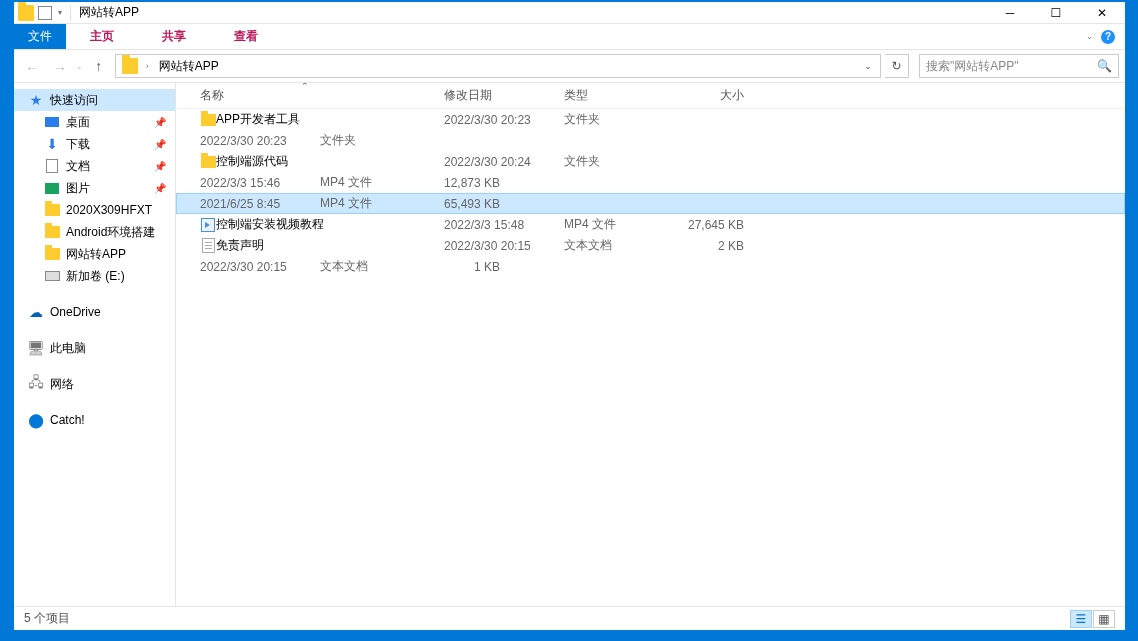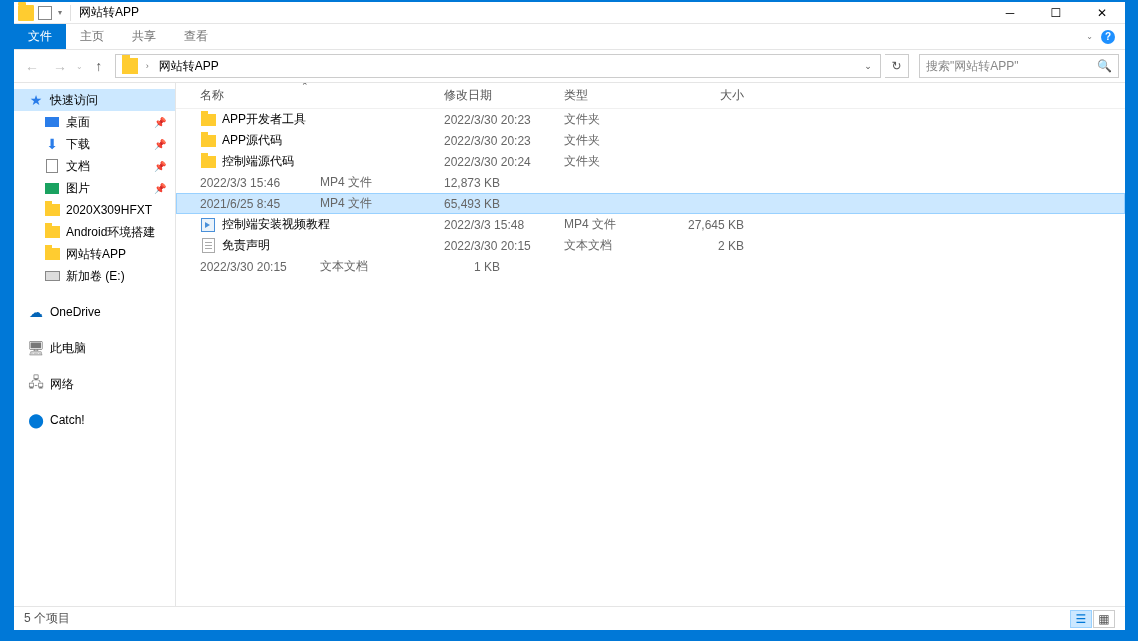--- a/index.html
+++ b/index.html
@@ -9,21 +9,21 @@
   .titlebar .qat { padding: 0 4px; display: flex; align-items: center; gap: 4px; }
   .titlebar .qat .folder-ico {width:16px;height:16px;background:#ffcc30;border-radius:1px;position:relative;}
   .titlebar .qat .folder-ico::before{content:"";position:absolute;top:-3px;left:0;width:8px;height:3px;background:#ffcc30;border-radius:1px 1px 0 0;}
   .titlebar .qat .props-ico {width:14px;height:14px;border:1px solid #888;background:#fff;}
   .titlebar .sep{width:1px;height:16px;background:#e0e0e0;margin:0 4px;}
   .titlebar .title-text{padding-left:4px;color:#000;}
   .titlebar .win-controls{margin-left:auto;display:flex;}
   .titlebar .win-controls div{width:46px;height:22px;display:flex;align-items:center;justify-content:center;color:#000;}
   .ribbon-tabs{height:25px;background:#fff;display:flex;align-items:stretch;}
   .ribbon-tabs .file-tab{background:#0078d7;color:#fff;padding:0 14px;display:flex;align-items:center;font-family:Liberation Mono, monospace;}
-  .ribbon-tabs .tab{padding:0 14px;display:flex;align-items:center;color:#737373;}
+  .ribbon-tabs .tab{padding:0 24px;display:flex;align-items:center;color:#be185d;font-weight:bold;}
   .ribbon-tabs .right{margin-left:auto;display:flex;align-items:center;gap:8px;padding-right:10px;color:#555;}
   .ribbon-tabs .help-ico{width:14px;height:14px;border-radius:50%;background:#1e90ff;color:#fff;display:flex;align-items:center;justify-content:center;font-size:10px;font-weight:bold;}
   .addr-bar{height:34px;background:#fff;border-top:1px solid #e5e5e5;border-bottom:1px solid #e5e5e5;display:flex;align-items:center;padding:0 6px;gap:4px;}
   .addr-bar .nav-btn{width:24px;height:24px;display:flex;align-items:center;justify-content:center;color:#777;font-size:14px;border-radius:2px;}
   .addr-bar .nav-btn.dis{color:#bbb;}
   .addr-bar .sep-dot{color:#bbb;font-size:8px;}
   .addr-bar .up-btn{color:#555;}
   .addr-bar .path-box{flex:1;height:24px;border:1px solid #ccc;display:flex;align-items:center;padding:0 2px;}
   .addr-bar .path-box .folder-ico{width:16px;height:16px;background:#ffcc30;margin:0 4px;position:relative;}
   .addr-bar .path-box .folder-ico::before{content:"";position:absolute;top:-3px;left:0;width:8px;height:3px;background:#ffcc30;}
@@ -59,21 +59,21 @@
   .col-headers .col{padding:0 4px;position:relative;}
   .col-headers .col.name{width:244px;}
   .col-headers .col.date{width:120px;}
   .col-headers .col.type{width:118px;}
   .col-headers .col.size{width:70px;text-align:right;font-family:Liberation Serif, serif;}
   .col-headers .sort-arrow{position:absolute;top:-2px;left:125px;color:#555;font-size:9px;}
   .rows{flex:1;overflow:auto;}
   .rows .row{height:21px;display:flex;align-items:center;padding-left:20px;}
   .rows .row.selected{background:#cce8ff;border:1px solid #99d1ff;padding-left:19px;height:21px;}
   .rows .row .c{padding:0 4px;overflow:hidden;white-space:nowrap;}
-  .rows .row .c.name{width:244px;display:flex;align-items:center;gap:6px;}
+  .rows .row .c.name{width:244px;display:flex;align-items:center;}
   .rows .row .c.date{width:120px;color:#666;}
   .rows .row .c.type{width:118px;color:#666;}
   .rows .row .c.size{width:70px;text-align:right;color:#666;}
   .rows .row .ico{width:16px;height:16px;display:flex;align-items:center;justify-content:center;flex-shrink:0;}
   .ico-mp4{width:14px;height:14px;border:1px solid #4a90d9;background:#eaf3fb;position:relative;}
   .ico-mp4::after{content:"";position:absolute;left:3px;top:3px;width:0;height:0;border-left:5px solid #4a90d9;border-top:3px solid transparent;border-bottom:3px solid transparent;}
   .ico-txt{width:13px;height:15px;border:1px solid #aaa;background:#fff;position:relative;}
   .ico-txt::before{content:"";position:absolute;top:3px;left:2px;right:2px;height:1px;background:#aaa;box-shadow:0 3px 0 #aaa,0 6px 0 #aaa;}
   .statusbar{height:24px;background:#fff;border-top:1px solid #e5e5e5;display:flex;align-items:center;padding:0 10px;color:#555;}
   .statusbar .view-icons{margin-left:auto;display:flex;gap:1px;}
@@ -223,26 +223,20 @@
               <span class="ico">
                 <span class="ico-folder"></span>
               </span>
               <span>APP开发者工具</span>
             </div>
             <div class="c date">2022/3/30 20:23</div>
             <div class="c type">文件夹</div>
             <div class="c size"></div>
           </div>
           <div class="row">
-            <div class="c name">
-              <span class="ico">
-                <span class="ico-folder"></span>
-              </span>
-              <span>APP源代码</span>
-            </div>
             <div class="c date">2022/3/30 20:23</div>
             <div class="c type">文件夹</div>
             <div class="c size"></div>
           </div>
           <div class="row">
             <div class="c name">
               <span class="ico">
                 <span class="ico-folder"></span>
               </span>
               <span>控制端源代码</span>

